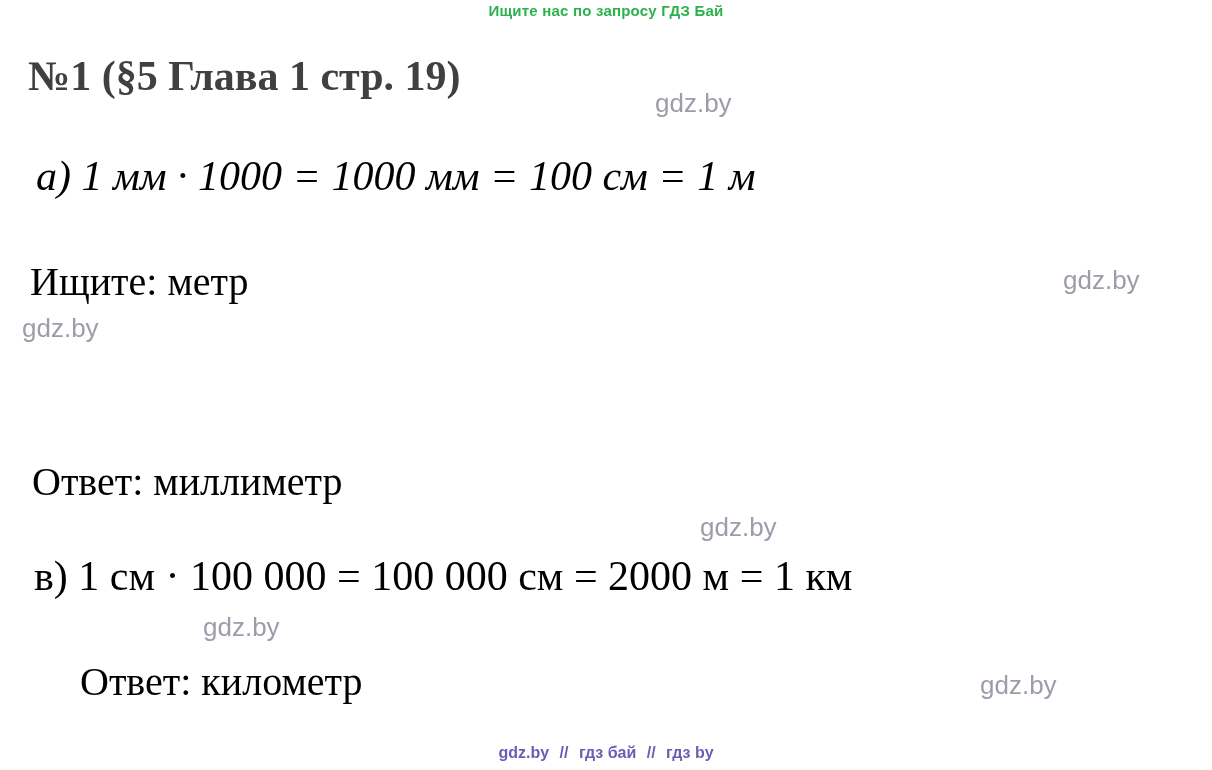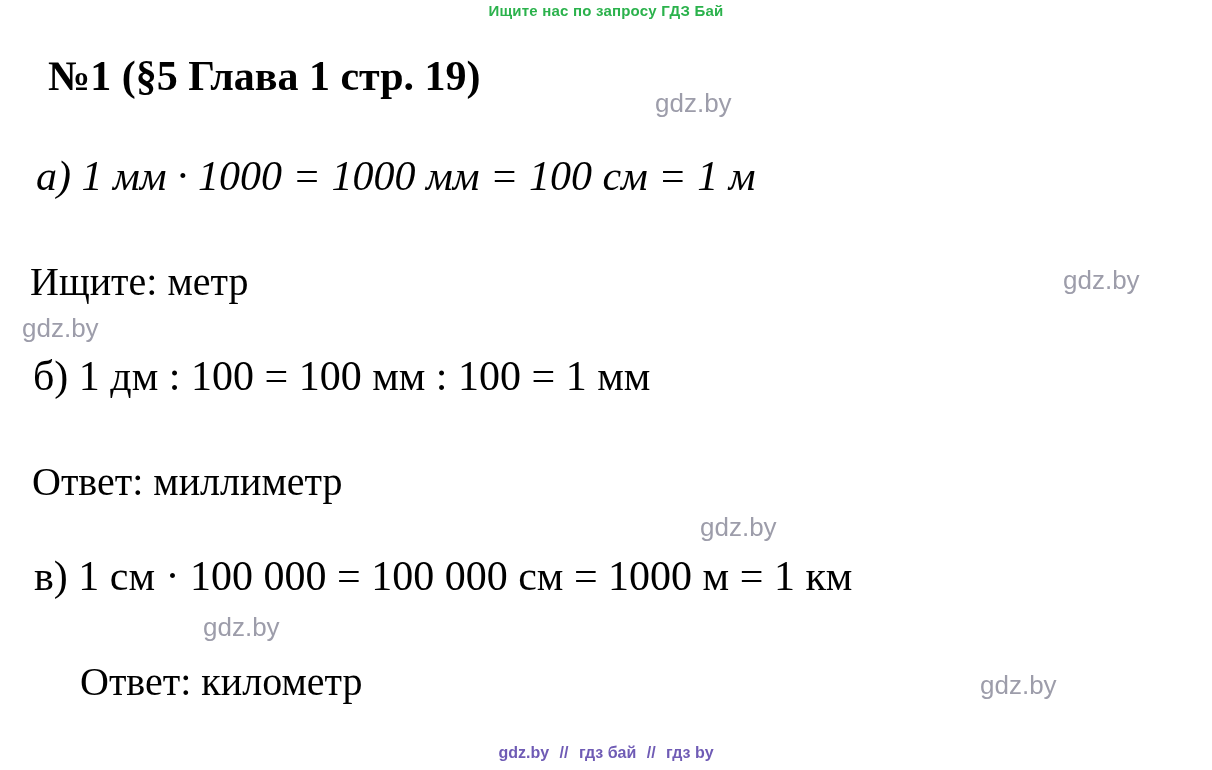--- a/index.html
+++ b/index.html
@@ -32,25 +32,25 @@
     font-size: 15px;
     font-weight: bold;
     color: #2bb24c;
     letter-spacing: 0.2px;
   }
 
   
   .title {
     position: absolute;
     top: 52px;
-    left: 48px;
+    left: 28px;
     font-family: "Liberation Serif", serif;
     font-size: 42px;
     font-weight: bold;
-    color: #000000;
+    color: #404040;
     white-space: nowrap;
   }
 
   
   .mline {
     position: absolute;
     font-family: "Liberation Serif", serif;
     color: #000000;
     white-space: nowrap;
   }
@@ -111,24 +111,23 @@
 
 <div class="page">
 
   <div class="top-promo">Ищите нас по запросу ГДЗ Бай</div>
 
   <div class="title">№1 (§5 Глава 1  стр. 19)</div>
 
   <div class="mline eq line-a">а) 1 мм · 1000 = 1000 мм = 100 см = 1 м</div>
   <div class="mline ans ans-a">Ищите: метр</div>
 
-  <div class="mline eq line-b">б) 1 дм : 100 = 100 мм : 100 = 1 мм</div>
   <div class="mline ans ans-b">Ответ: миллиметр</div>
 
-  <div class="mline eq line-v">в) 1 см · 100 000 = 100 000 см = 1000 м = 1 км</div>
+  <div class="mline eq line-v">в) 1 см · 100 000 = 100 000 см = 2000 м = 1 км</div>
   <div class="mline ans ans-v">Ответ: километр</div>
 
   <div class="wm wm-1">gdz.by</div>
   <div class="wm wm-2">gdz.by</div>
   <div class="wm wm-3">gdz.by</div>
   <div class="wm wm-4">gdz.by</div>
   <div class="wm wm-5">gdz.by</div>
   <div class="wm wm-6">gdz.by</div>
 
   <div class="bottom-promo">

